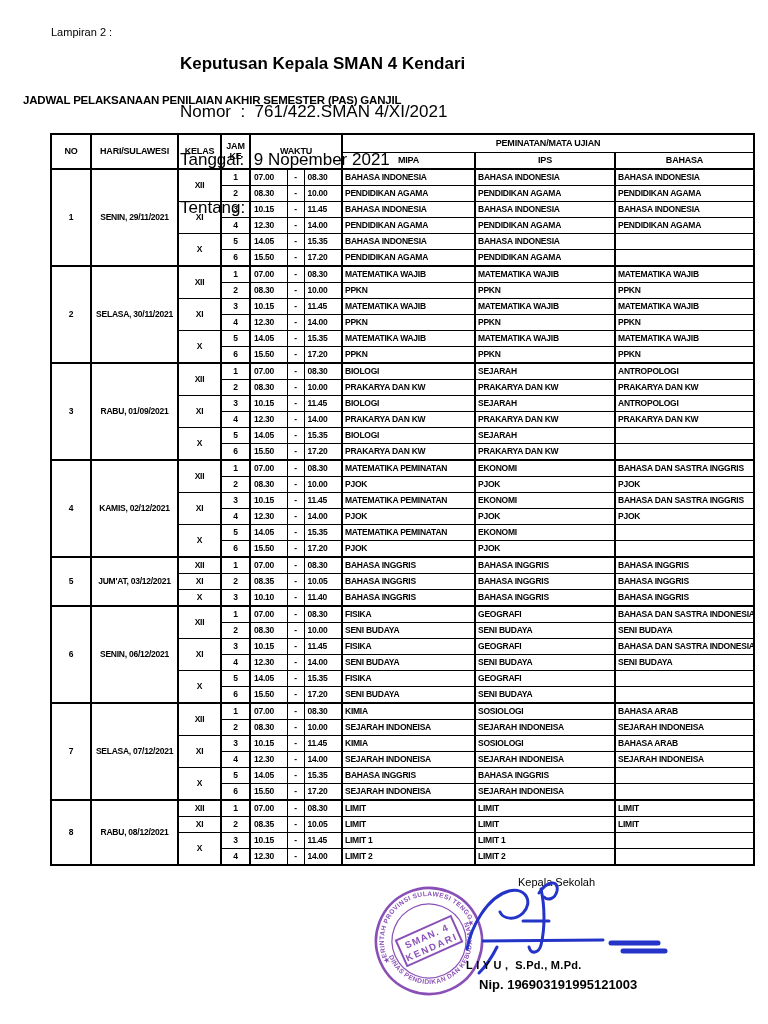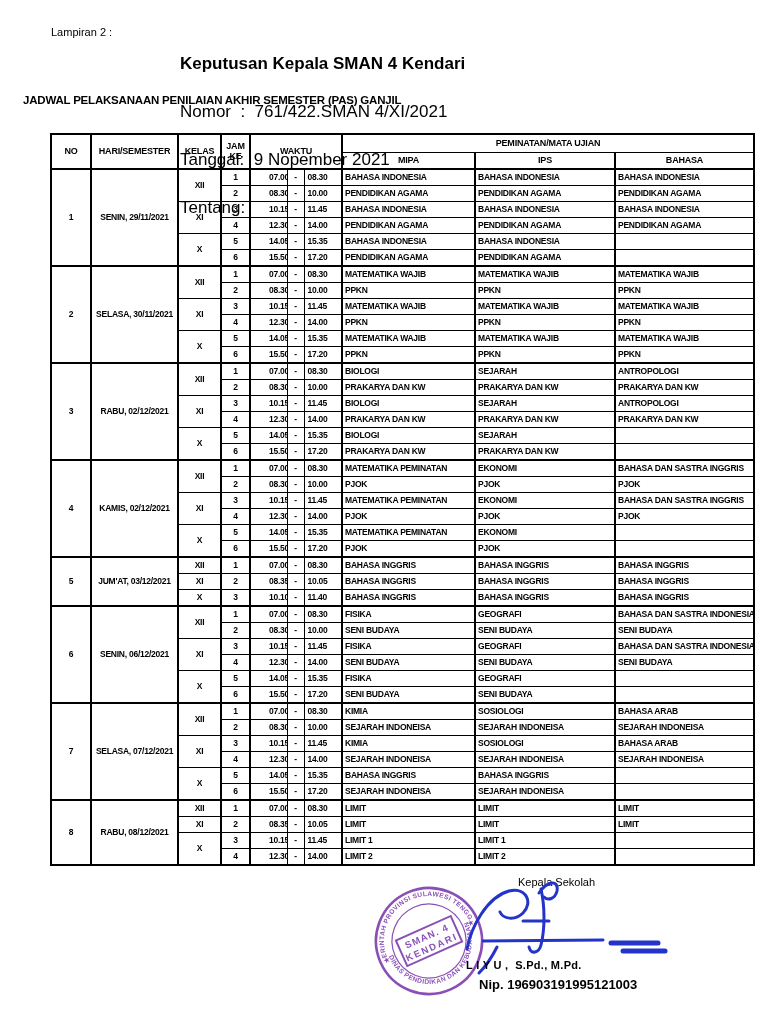--- a/index.html
+++ b/index.html
@@ -15,21 +15,21 @@
   .title2{top:110px;}
 
   .tablewrap{position:absolute;left:35px;top:133px;}
   table{border-collapse:collapse;table-layout:fixed;width:703px;border:2px solid #000;}
   th{font-size:9px;font-weight:bold;padding:0;text-align:center;border:1px solid #000;letter-spacing:-0.2px;line-height:1.05;}
   td{font-size:8.5px;font-weight:bold;padding:0 2px;border:1px solid #000;height:15px;line-height:1;letter-spacing:-0.25px;white-space:nowrap;overflow:hidden;}
   .h1 th{height:17px;}
   .h2 th{height:15px;}
   th.v2{border-right-width:2px;}
   .c-no,.c-date,.c-kelas,.c-jam{text-align:center;border-right-width:2px;}
-  .c-t1{border-right-width:1px;padding-left:18px;}
+  .c-t1{border-right-width:1px;padding-left:3px;}
   .c-dash{text-align:center;border-right-width:1px;padding:0;}
   .c-t2{border-right-width:2px;padding-left:3px;}
   .c-mipa,.c-ips{border-right-width:2px;}
   tr.day-start td{border-top-width:2px;}
 
   .kepala{position:absolute;left:459px;top:876px;font-size:11px;padding-left:44px;}
   .sig-name{position:absolute;left:451px;top:959px;font-size:11px;font-weight:bold;white-space:pre;letter-spacing:0.3px;}
   .sig-nip{position:absolute;left:464px;top:977px;font-size:13px;font-weight:bold;}
   .stampsvg{position:absolute;left:350px;top:883px;opacity:0.9;}
   .sigsvg{position:absolute;left:438px;top:877px;}
@@ -60,21 +60,21 @@
         <col style="width:37px">
           <col style="width:17px">
           <col style="width:38px">
         <col style="width:133px">
           <col style="width:140px">
           <col style="width:139px">
       </colgroup>
       <thead>
         <tr class="h1">
           <th rowspan="2" class="v2">NO</th>
-          <th rowspan="2" class="v2">HARI/SEMESTER</th>
+          <th rowspan="2" class="v2">HARI/SULAWESI</th>
           <th rowspan="2" class="v2">KELAS</th>
           <th rowspan="2" class="v2">JAM KE</th>
           <th rowspan="2" colspan="3" class="v2">WAKTU</th>
           <th colspan="3">PEMINATAN/MATA UJIAN</th>
         </tr>
         <tr class="h2">
           <th class="v2">MIPA</th>
           <th class="v2">IPS</th>
           <th>BAHASA</th>
         </tr>
@@ -193,21 +193,21 @@
             <td class="c-jam">6</td>
             <td class="c-t1">15.50</td>
             <td class="c-dash">-</td>
             <td class="c-t2">17.20</td>
             <td class="c-mipa">PPKN</td>
             <td class="c-ips">PPKN</td>
             <td class="c-bahasa">PPKN</td>
           </tr>
           <tr class="day-start">
             <td class="c-no" rowspan="6">3</td>
-            <td class="c-date" rowspan="6">RABU, 02/12/2021</td>
+            <td class="c-date" rowspan="6">RABU, 01/09/2021</td>
             <td class="c-kelas" rowspan="2">XII</td>
             <td class="c-jam">1</td>
             <td class="c-t1">07.00</td>
             <td class="c-dash">-</td>
             <td class="c-t2">08.30</td>
             <td class="c-mipa">BIOLOGI</td>
             <td class="c-ips">SEJARAH</td>
             <td class="c-bahasa">ANTROPOLOGI</td>
           </tr>
           <tr>

